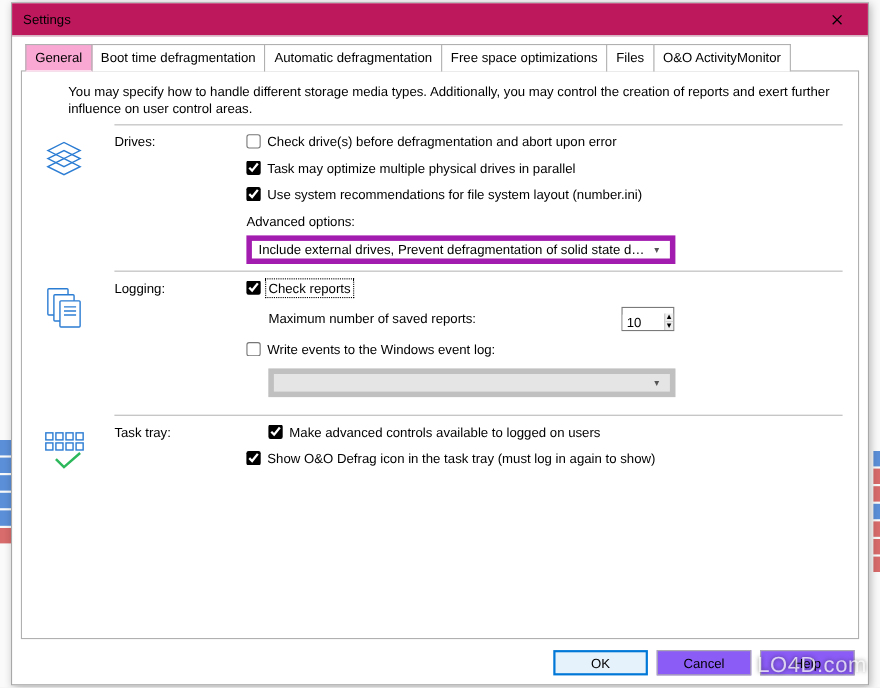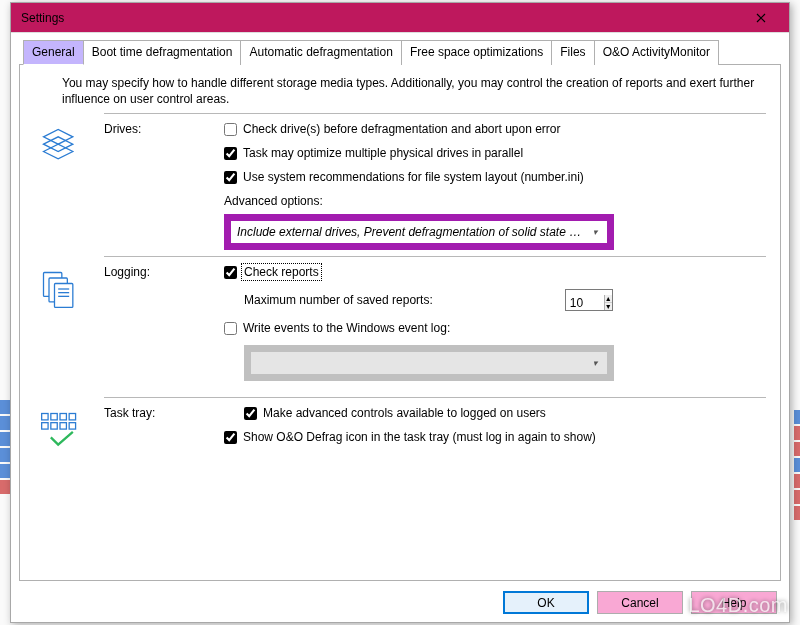--- a/index.html
+++ b/index.html
@@ -71,21 +71,21 @@
       padding: 4px 8px;
       border: 1px solid #b0b0b0;
       border-bottom: none;
       background: #fff;
       margin-right: -1px;
       cursor: pointer;
       color: #000;
       font-size: 12px;
     }
     .tab.active {
-      background: #c4b5fd;
+      background: #f9a8d4;
       border-bottom: 1px solid #fff;
       position: relative;
       top: 0;
       padding-bottom: 5px;
     }
     .tabcontent {
       border: 1px solid #b0b0b0;
       flex: 1;
       padding: 10px 14px 10px 14px;
       overflow: hidden;
@@ -119,42 +119,40 @@
       display: flex;
       align-items: flex-start;
     }
     .section-label {
       width: 120px;
       color: #000;
     }
     .controls { flex: 1; }
     .chk-row {
       display: flex;
-      align-items: center;
       margin-bottom: 10px;
     }
     .chk-row.indent { margin-left: 20px; }
     input[type="checkbox"] {
       width: 13px; height: 13px;
       margin-right: 6px;
       accent-color: #000;
     }
     .chk-label { color: #000; }
     .chk-label.focused { outline: 1px dotted #000; outline-offset: 1px; padding: 0 1px; }
     .adv-label { margin-top: 8px; margin-bottom: 6px; color: #000; }
     .combo {
       width: 390px;
-      height: 36px;
-      border: 7px solid #a21caf;
+      height: 26px;
+      border: 5px solid #a21caf;
       display: flex;
       align-items: center;
       padding: 0 4px 0 6px;
       background: #fff;
       cursor: pointer;
-      font-style: italic;
     }
     .combo.disabled { background: #e5e5e5; border-color: #c0c0c0; cursor: default; }
     .combo-text { flex: 1; white-space: nowrap; overflow: hidden; text-overflow: ellipsis; color: #000; }
     .combo.disabled .combo-text { color: #888; }
     .combo-arrow { width: 16px; text-align: center; color: #555; font-size: 9px; }
     .logging-max-row {
       display: flex;
       align-items: center;
       margin-left: 20px;
       margin-bottom: 10px;
@@ -192,21 +190,21 @@
     .btnrow {
       display: flex;
       justify-content: flex-end;
       gap: 8px;
       padding: 10px 4px 0 0;
     }
     .btn {
       min-width: 86px;
       height: 23px;
       border: 1px solid #adadad;
-      background: #f9a8d4;
+      background: #8b5cf6;
       cursor: pointer;
       font-size: 12px;
       display: flex;
       align-items: center;
       justify-content: center;
       color: #000;
     }
     .btn.primary {
       border: 2px solid #0078d7;
       background: #e5f1fb;

